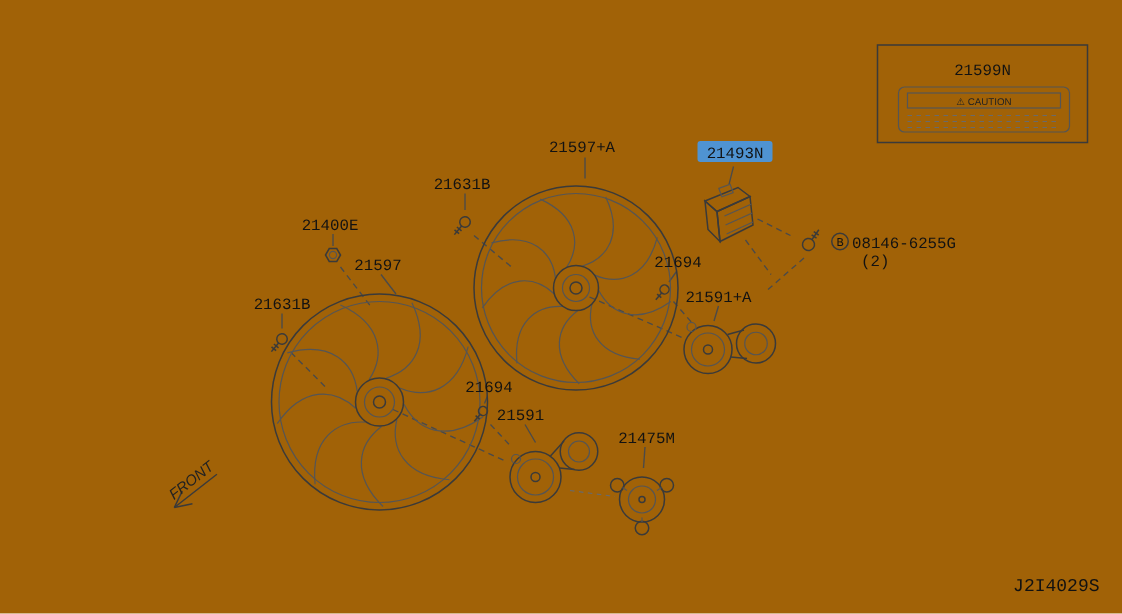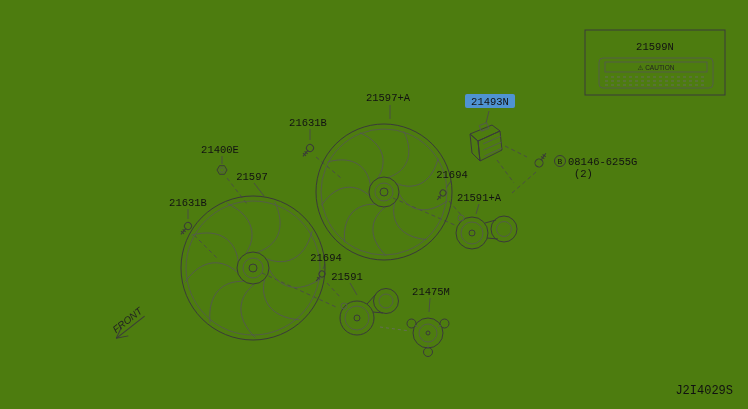--- a/index.html
+++ b/index.html
@@ -1,16 +1,16 @@
 <!DOCTYPE html>
 <html><head>
 <meta charset="utf-8">
 <style>
   html,body{margin:0;padding:0;background:#ffffff;}
-  #stage{position:relative;width:748px;height:409px;background:#4d7c0f;overflow:hidden;
+  #stage{position:relative;width:748px;height:409px;background:#a16207;overflow:hidden;
          font-family:"Liberation Sans",sans-serif;}
   svg{display:block;}
   .art{fill:none;stroke:#3a3a3a;stroke-width:1;}
   .art-thin{fill:none;stroke:#555555;stroke-width:0.8;}
   .leader{stroke:#4a4a4a;stroke-width:0.9;fill:none;}
   .dash{stroke:#4a4a4a;stroke-width:0.9;fill:none;stroke-dasharray:4 3;}
   .dash2{stroke:#6a6a6a;stroke-width:0.8;fill:none;stroke-dasharray:3 3;}
   .pn{font-family:"Liberation Mono","DejaVu Sans Mono",monospace;font-size:10.5px;fill:#121212;}
   .pn-small{font-family:"Liberation Mono","DejaVu Sans Mono",monospace;font-size:8px;fill:#121212;}
   .code{font-family:"Liberation Mono","DejaVu Sans Mono",monospace;font-size:12px;fill:#111111;}

